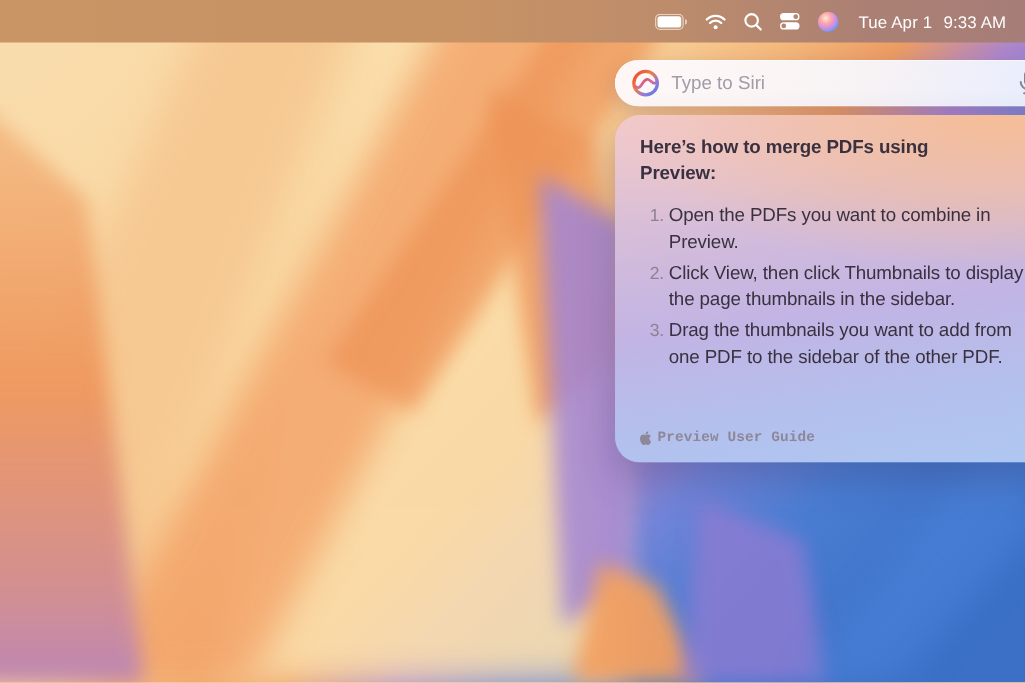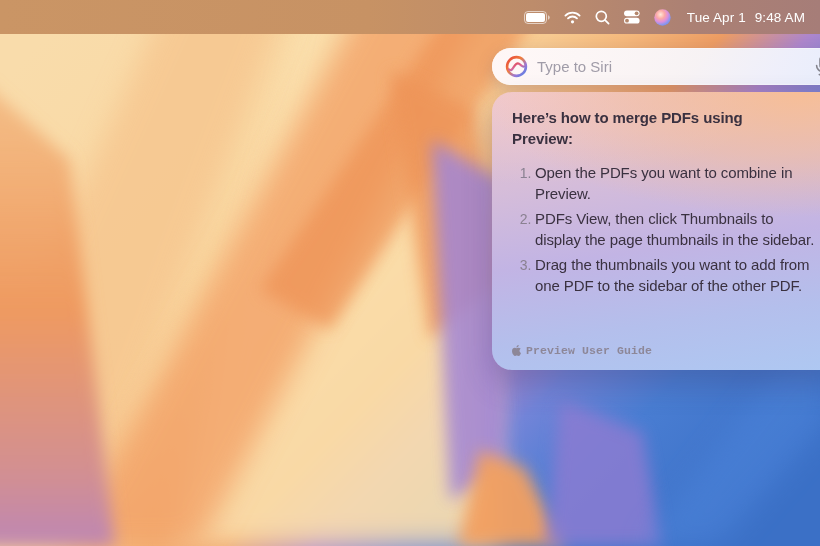--- a/index.html
+++ b/index.html
@@ -126,21 +126,21 @@
           <stop offset="0.58" stop-color="#dd8fdd"></stop>
           <stop offset="0.8" stop-color="#8a97ef"></stop>
           <stop offset="1" stop-color="#6f86e8"></stop>
         </radialGradient>
       </defs>
       <circle cx="8.5" cy="8.5" r="8.2" fill="url(#siriMG)"></circle>
     </svg>
   </span>
   <span class="clock">
     <span>Tue Apr 1</span>
-    <span>9:48 AM</span>
+    <span>9:33 AM</span>
   </span>
 </div>
 
 <div class="siri-panel">
 
   <div class="siri-input">
     <span style="display:flex">
       <svg width="23" height="23" viewBox="0 0 23 23">
         <defs>
           <linearGradient id="orbRing" x1="0" y1="0" x2="1" y2="1">
@@ -167,21 +167,21 @@
         <path d="M7.5 15.4 v3"></path>
         <path d="M4.3 18.6 h6.4"></path>
       </svg>
     </button>
   </div>
 
   <div class="siri-card">
     <p class="card-heading">Here’s how to merge PDFs using Preview:</p>
     <ol class="card-steps">
       <li>Open the PDFs you want to combine in Preview.</li>
-      <li>PDFs View, then click Thumbnails to display the page thumbnails in the sidebar.</li>
+      <li>Click View, then click Thumbnails to display the page thumbnails in the sidebar.</li>
       <li>Drag the thumbnails you want to add from one PDF to the sidebar of the other PDF.</li>
     </ol>
     <button class="card-source">
       <span style="display:flex">
         <svg width="9" height="11" viewBox="0 0 814 1000" fill="#8d8798">
           <path d="M788 341c-6 4-108 62-108 190 0 149 130 201 134 203-1 3-21 72-69 142-43 61-87 123-155 123s-86-40-164-40c-77 0-104 41-166 41s-106-57-156-127C47 791 0 663 0 542 0 348 126 245 251 245c66 0 121 43 163 43 39 0 101-46 176-46 29 0 131 3 198 99zM554 159c31-37 53-88 53-139 0-7-1-14-2-20-51 2-111 34-147 76-29 32-55 84-55 135 0 8 1 16 2 18 3 1 8 1 14 1 45 0 102-30 135-71z"></path>
         </svg>
       </span>
       <span>Preview User Guide</span>
     </button>

